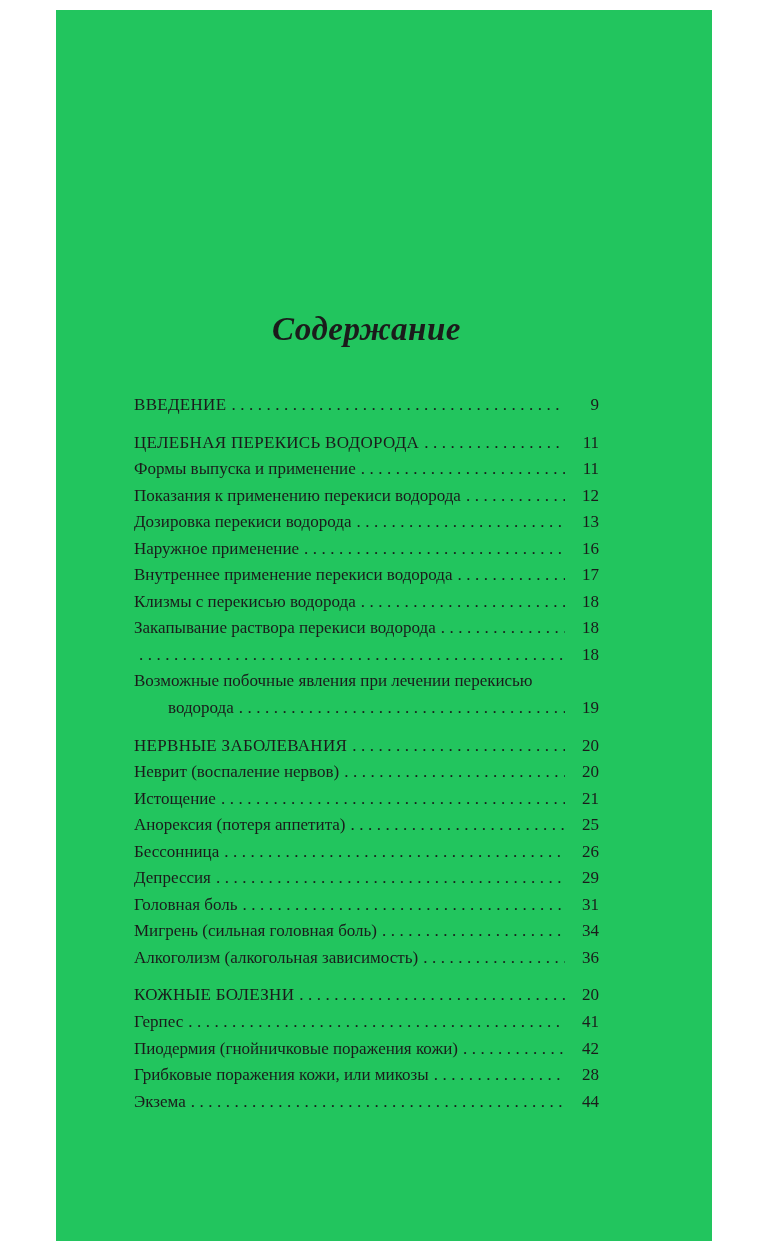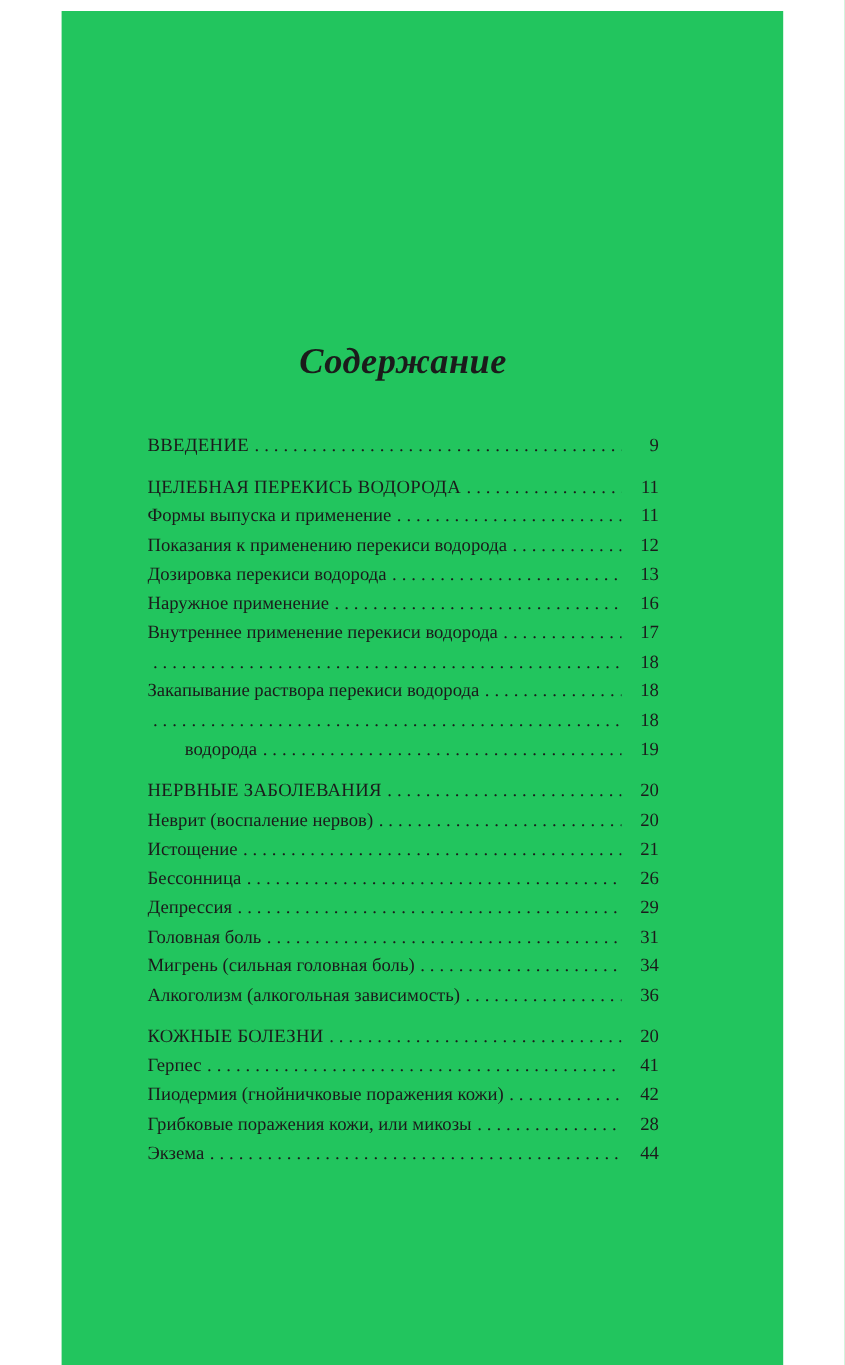--- a/index.html
+++ b/index.html
@@ -97,31 +97,35 @@
           <span class="toc-label">Наружное применение</span>
           <span class="toc-dots"></span>
           <span class="toc-page">16</span>
         </div>
         <div class="toc-row">
           <span class="toc-label">Внутреннее применение перекиси водорода</span>
           <span class="toc-dots"></span>
           <span class="toc-page">17</span>
         </div>
         <div class="toc-row">
+          <span class="toc-label">Клизмы с перекисью водорода</span>
           <span class="toc-dots"></span>
           <span class="toc-page">18</span>
         </div>
         <div class="toc-row">
           <span class="toc-label">Закапывание раствора перекиси водорода</span>
           <span class="toc-dots"></span>
           <span class="toc-page">18</span>
         </div>
         <div class="toc-row">
           <span class="toc-dots"></span>
           <span class="toc-page">18</span>
+        </div>
+        <div class="toc-row">
+          <span class="toc-label">Возможные побочные явления при лечении перекисью</span>
         </div>
         <div class="toc-row toc-indent">
           <span class="toc-label">водорода</span>
           <span class="toc-dots"></span>
           <span class="toc-page">19</span>
         </div>
       </div>
       <div class="toc-section">
         <div class="toc-row header">
           <span class="toc-label">НЕРВНЫЕ ЗАБОЛЕВАНИЯ</span>
@@ -130,20 +134,25 @@
         </div>
         <div class="toc-row">
           <span class="toc-label">Неврит (воспаление нервов)</span>
           <span class="toc-dots"></span>
           <span class="toc-page">20</span>
         </div>
         <div class="toc-row">
           <span class="toc-label">Истощение</span>
           <span class="toc-dots"></span>
           <span class="toc-page">21</span>
+        </div>
+        <div class="toc-row">
+          <span class="toc-label">Анорексия (потеря аппетита)</span>
+          <span class="toc-dots"></span>
+          <span class="toc-page">25</span>
         </div>
         <div class="toc-row">
           <span class="toc-label">Бессонница</span>
           <span class="toc-dots"></span>
           <span class="toc-page">26</span>
         </div>
         <div class="toc-row">
           <span class="toc-label">Депрессия</span>
           <span class="toc-dots"></span>
           <span class="toc-page">29</span>

